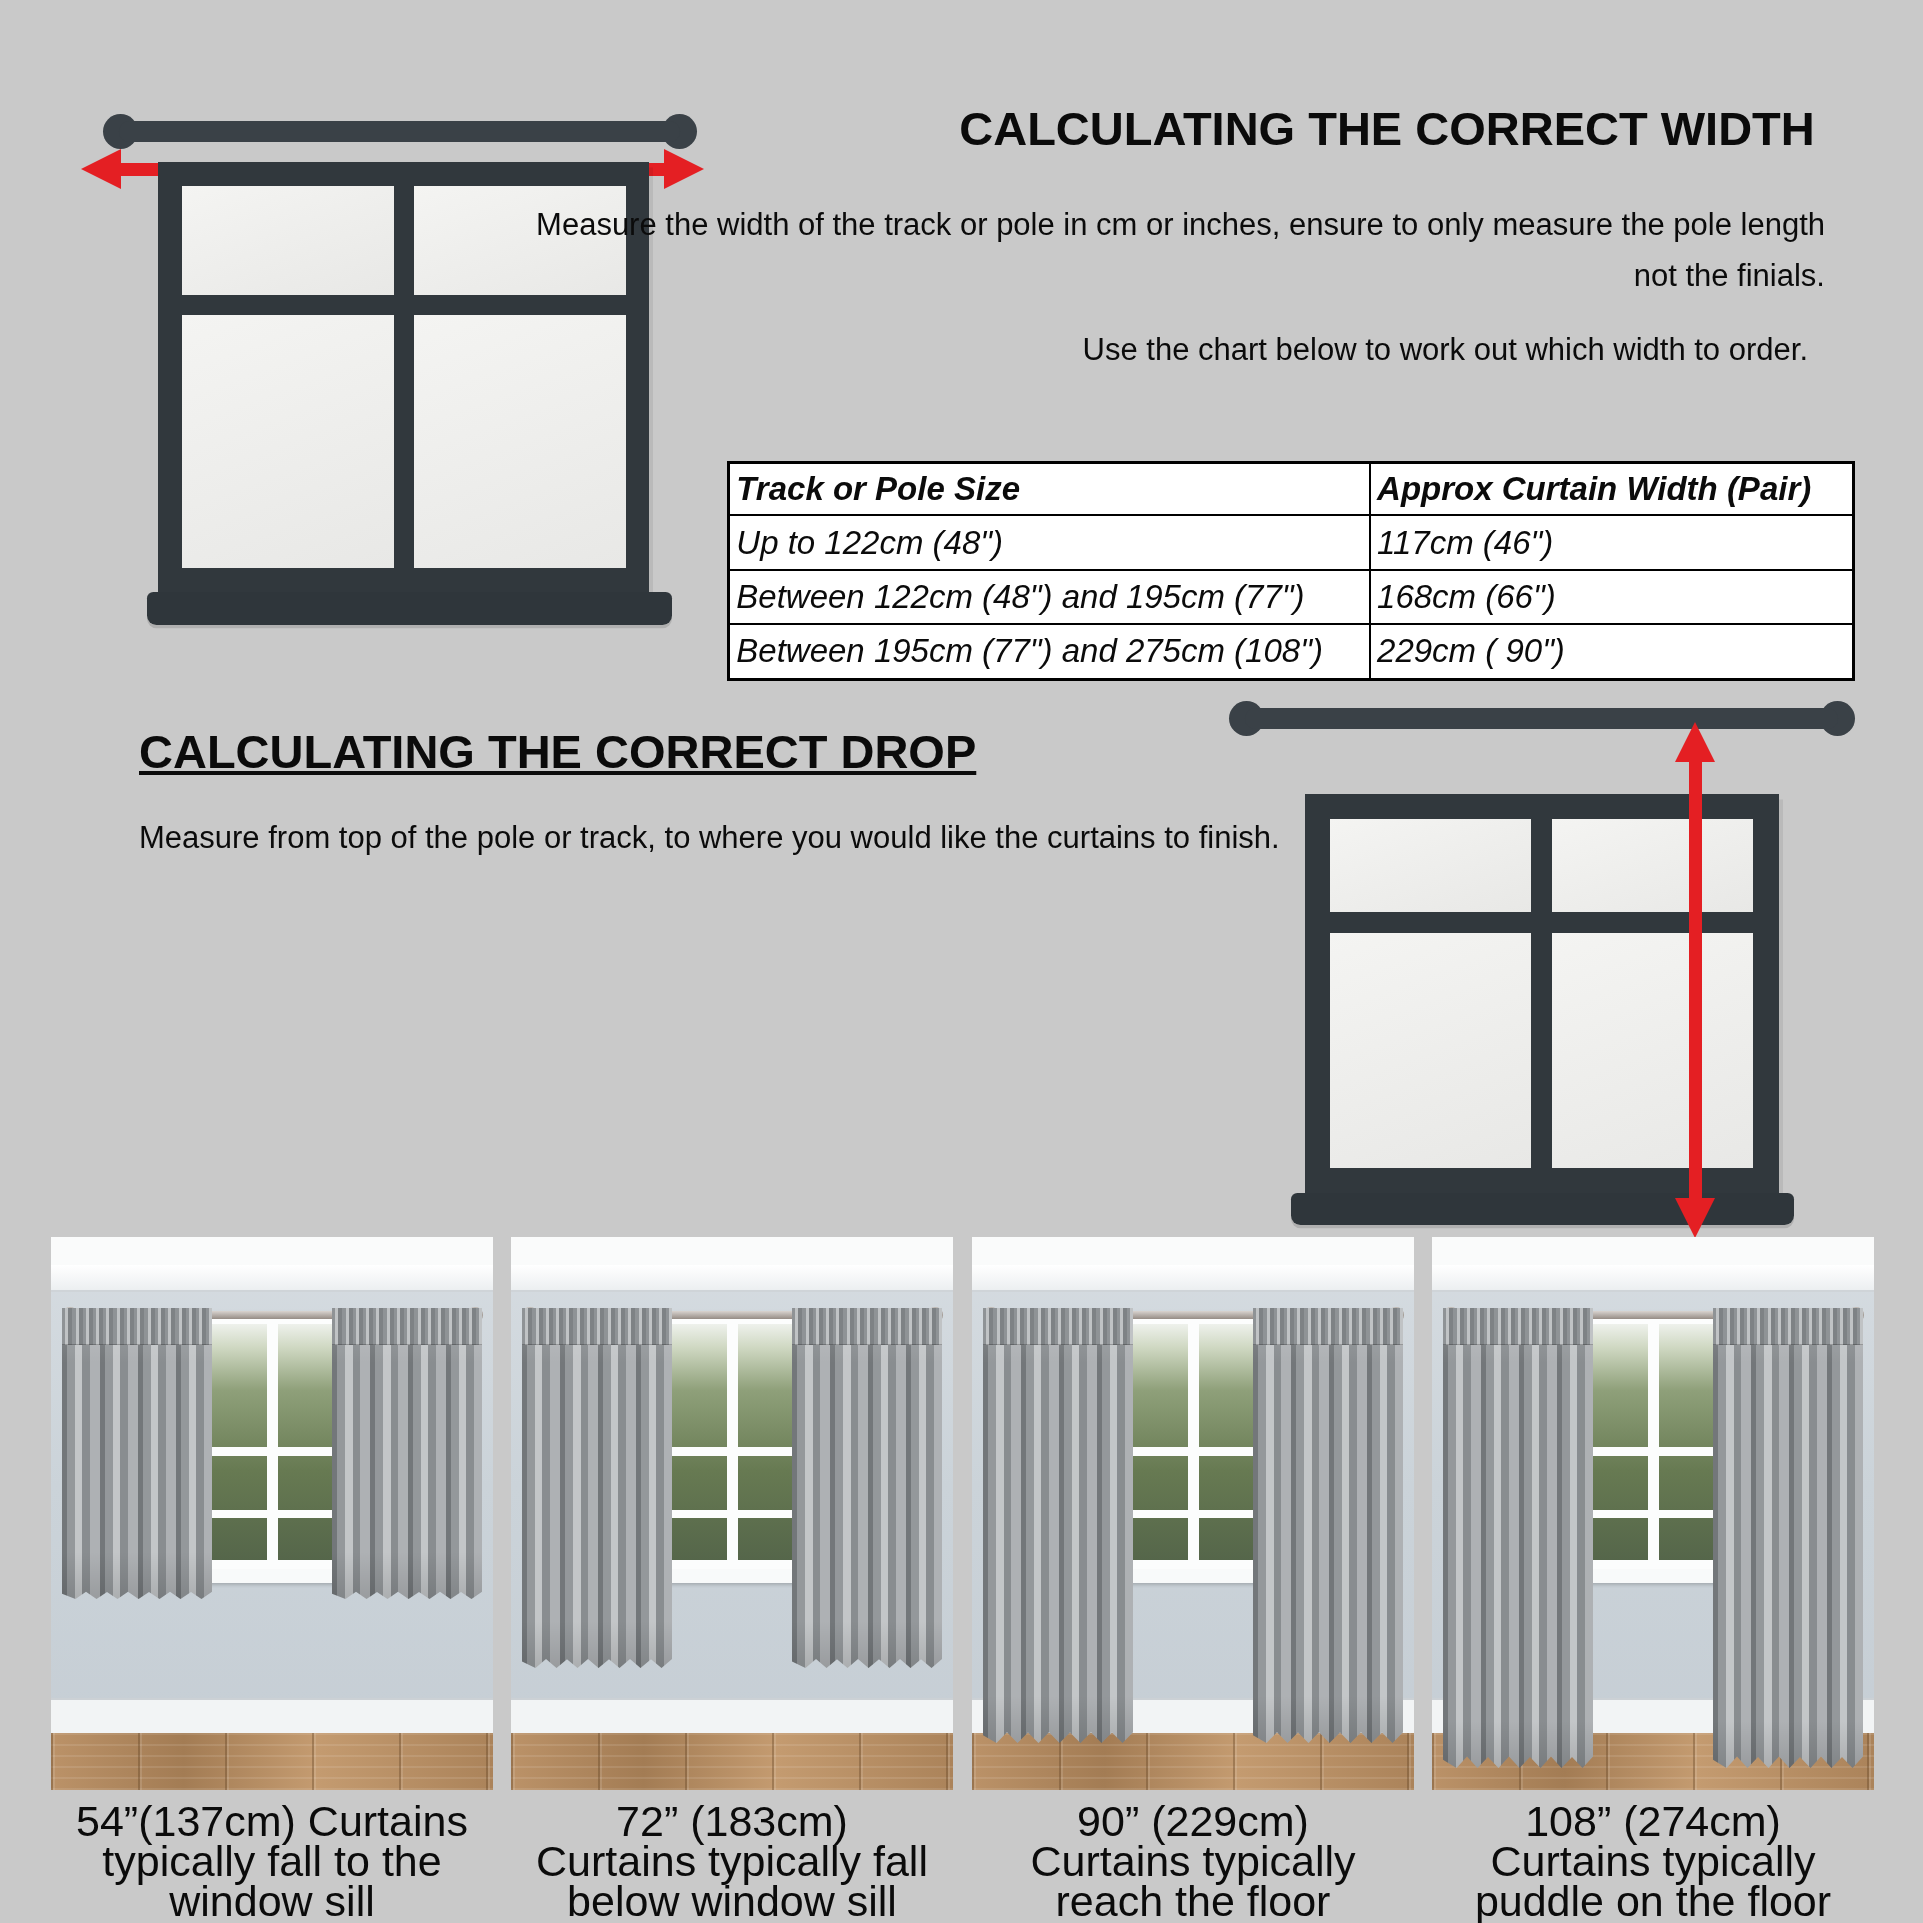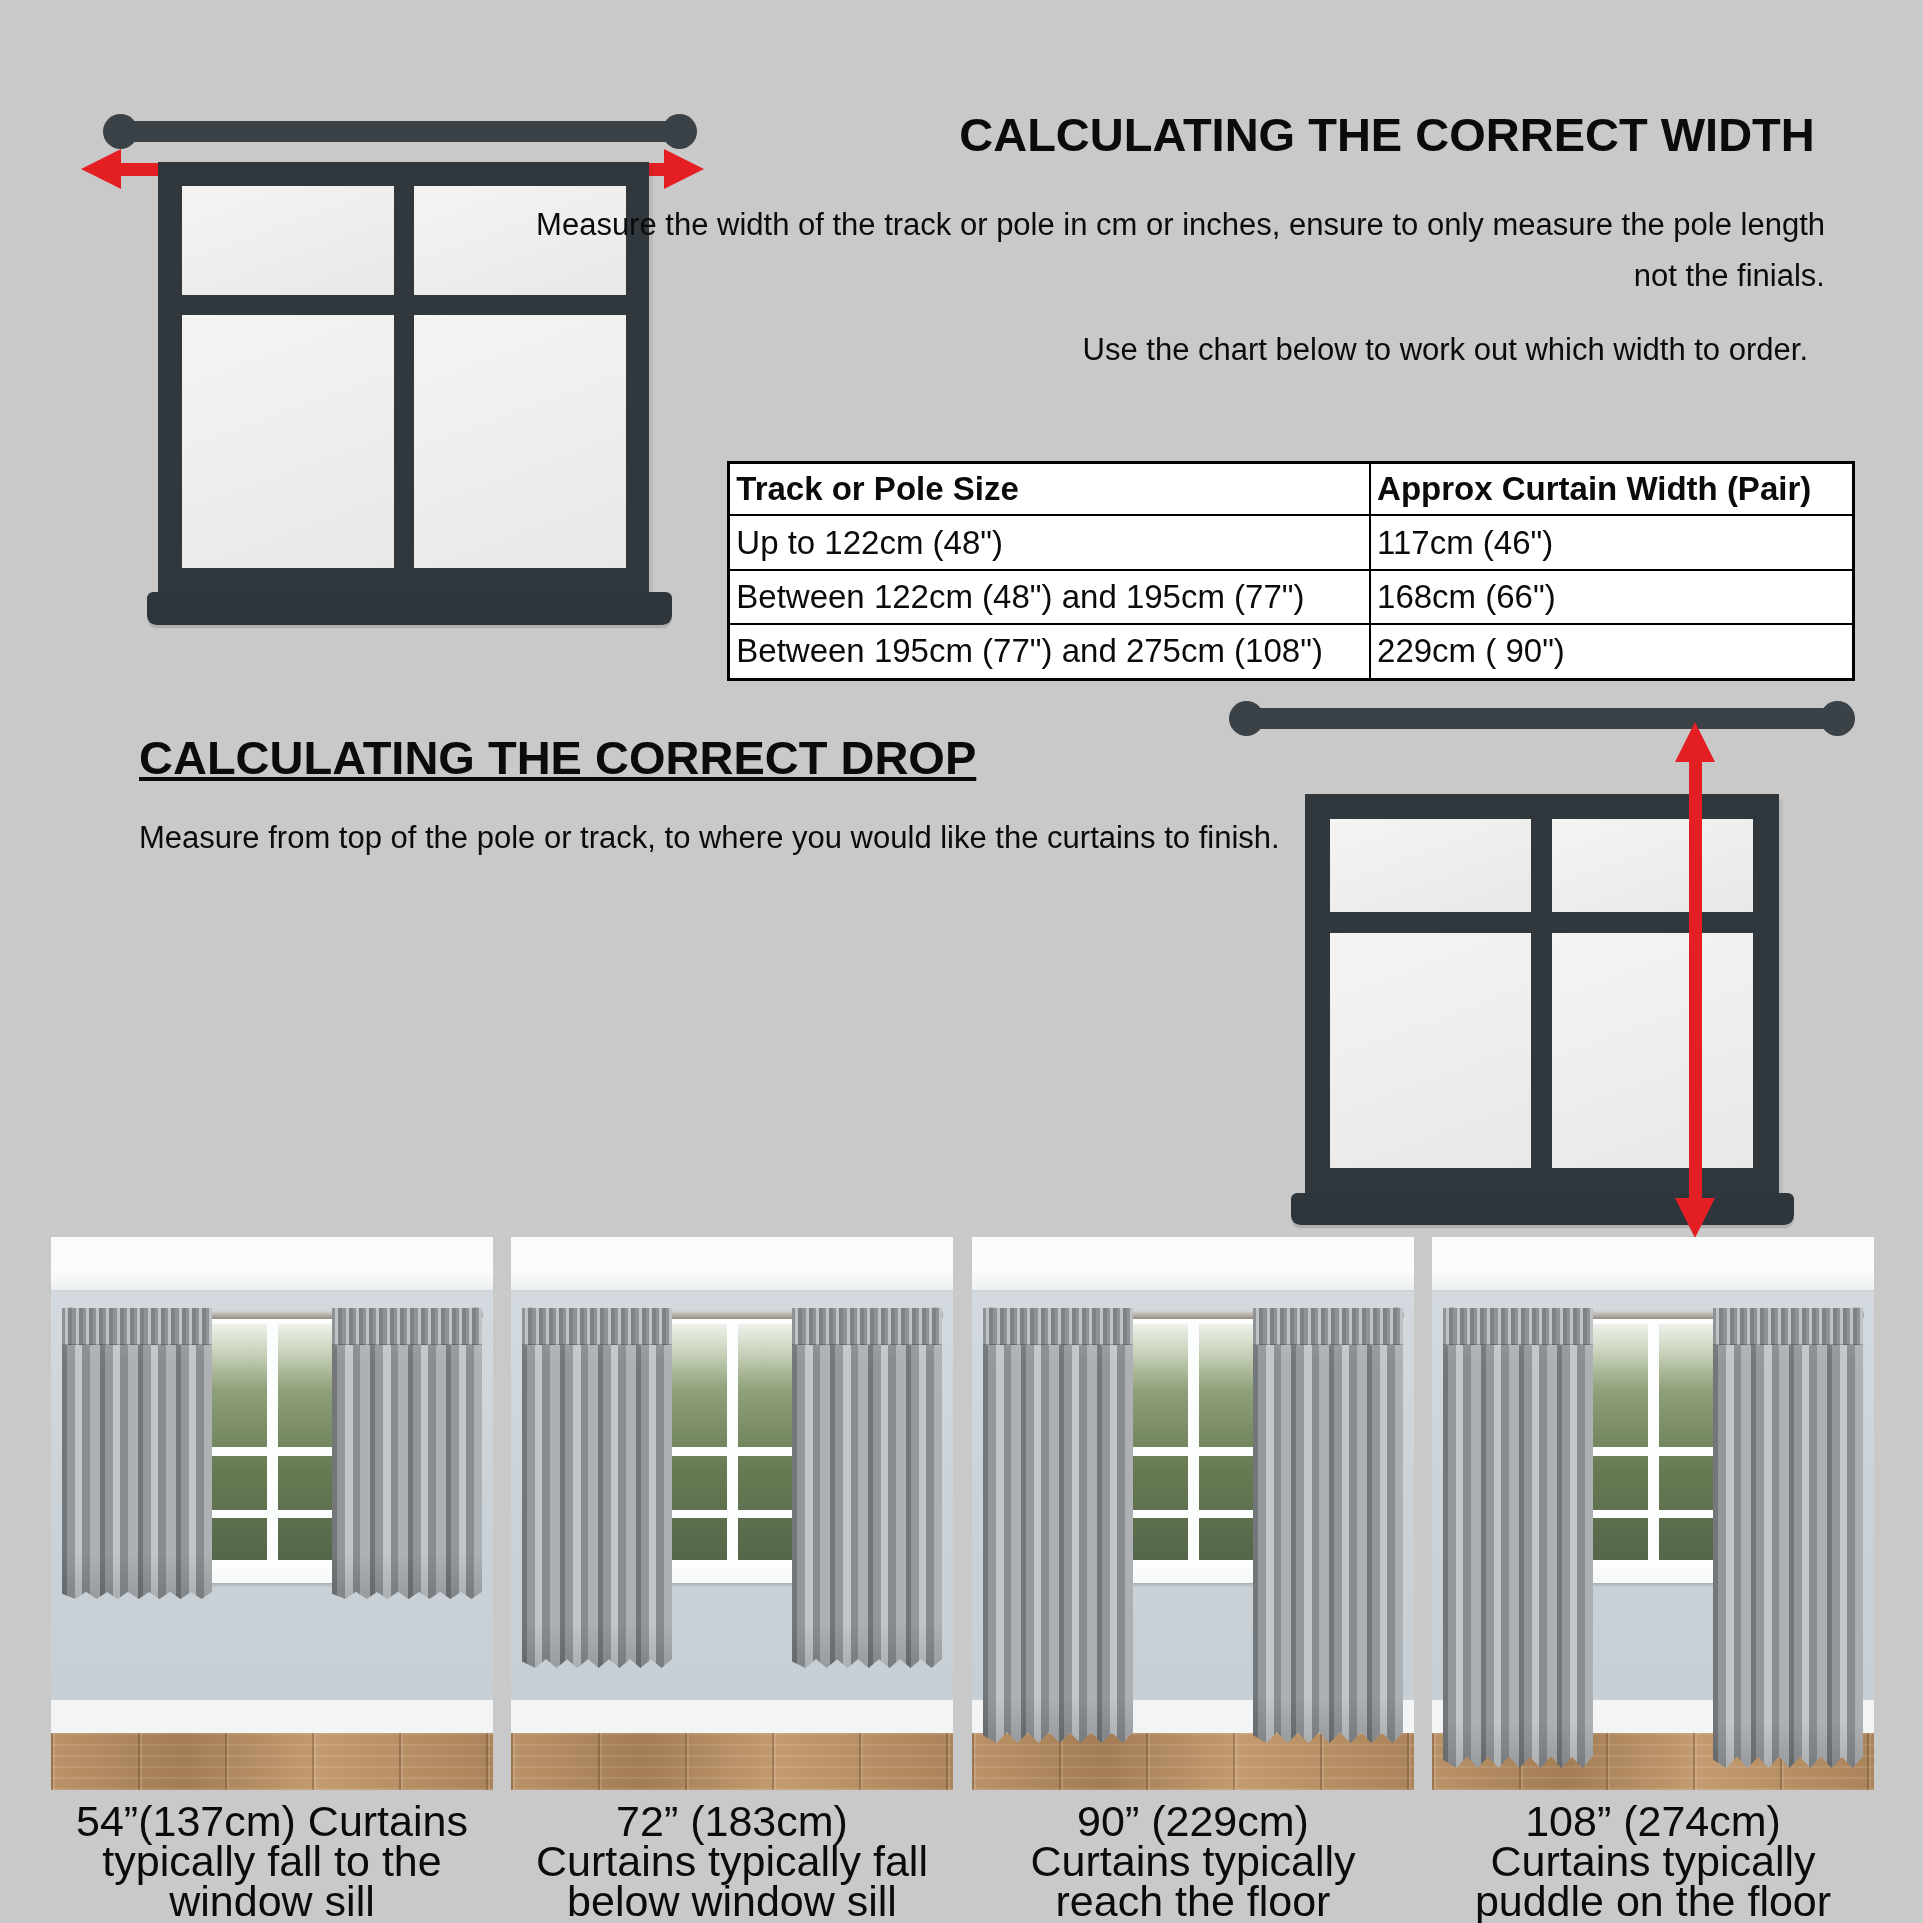--- a/index.html
+++ b/index.html
@@ -25,33 +25,33 @@
   .w1 .pane-br{left:256px;top:153px;width:212px;height:253px;}
 
   
   .w2{left:1305px;top:794px;width:474px;height:399px;}
   .w2 .pane-tl{left:25px;top:25px;width:201px;height:93px;}
   .w2 .pane-tr{left:247px;top:25px;width:201px;height:93px;}
   .w2 .pane-bl{left:25px;top:139px;width:201px;height:235px;}
   .w2 .pane-br{left:247px;top:139px;width:201px;height:235px;}
 
   
-  .h-title{position:absolute;font-size:47px;font-weight:bold;letter-spacing:0px;white-space:nowrap;color:#0b0b0b;margin-top:6px;}
+  .h-title{position:absolute;font-size:47px;font-weight:bold;letter-spacing:0px;white-space:nowrap;color:#0b0b0b;}
   .width-title{left:909px;top:101px;width:956px;text-align:center;}
   .drop-title{left:139px;top:724px;text-align:center;text-decoration:underline;}
   .body-text{position:absolute;font-size:31px;line-height:51px;color:#0b0b0b;}
   .width-p1{left:529px;top:199px;width:1296px;text-align:right;}
   .width-p2{left:512px;top:324px;width:1296px;text-align:right;}
   .drop-p1{left:139px;top:812px;width:1154px;text-align:left;line-height:52px;}
   .drop-list{left:139px;top:978px;width:1154px;text-align:left;}
   .drop-list div{line-height:49px;}
 
   
   .size-table{position:absolute;left:727px;top:461px;width:1128px;border-collapse:collapse;background:#ffffff;}
-  .size-table td,.size-table th{border:2.4px solid #000;font-size:33px;padding:3.2px 4.7px 3.2px 6.3px;white-space:nowrap;overflow:hidden;text-align:left;vertical-align:middle;}
+  .size-table td,.size-table th{border:2.4px solid #000;font-size:33px;padding:3.2px 4.7px 3.2px 6.3px;white-space:nowrap;overflow:hidden;text-align:left;vertical-align:middle;font-style:italic;}
   .size-table th{font-weight:bold;height:44px;}
   .size-table td{height:46px;font-weight:normal;}
   .size-table .c1{width:57%;}
   .size-table .c2{width:43%;}
   .size-table{border:3.2px solid #000;}
 
   
   .photo{position:absolute;top:1237px;width:442px;height:553px;overflow:hidden;
          background:linear-gradient(180deg,#d6dce1 0%,#cbd3d9 45%,#c5cdd4 100%);}
   .p1{left:51px;} .p2{left:511px;} .p3{left:972px;} .p4{left:1432px;}

